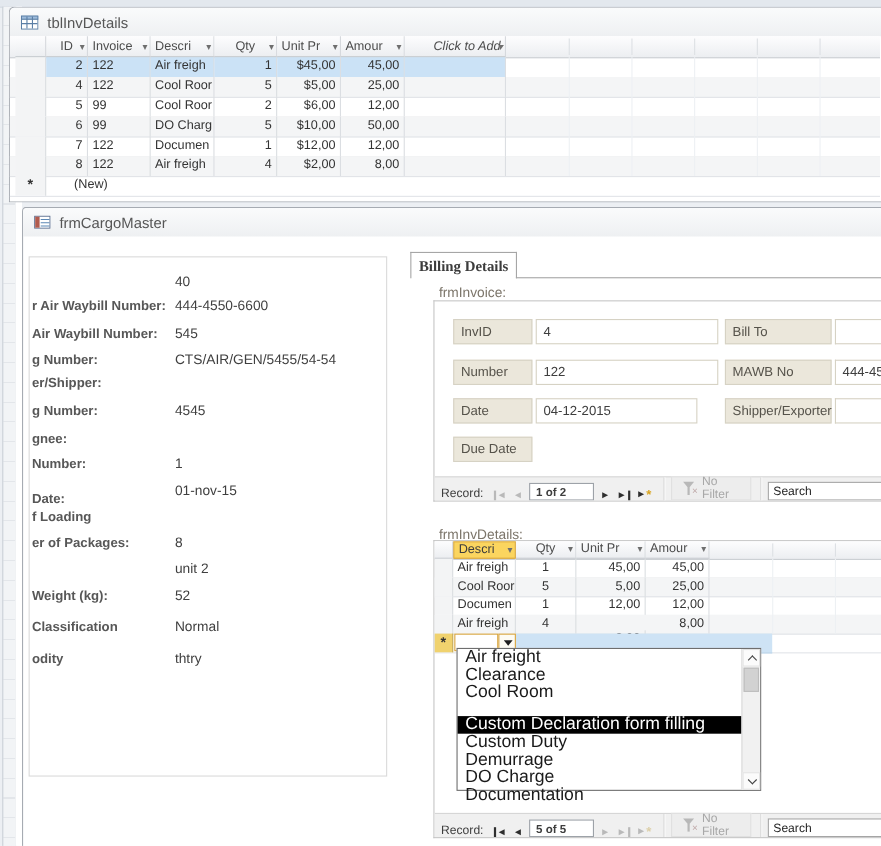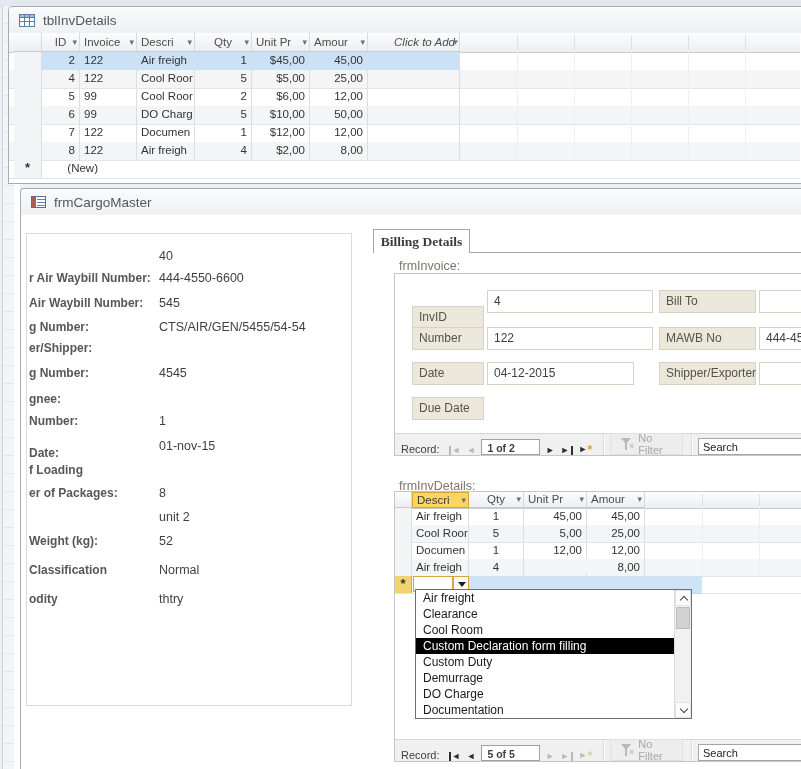--- a/index.html
+++ b/index.html
@@ -89,22 +89,22 @@
   .fx{color:#BFA9A8;font-size:9px;margin-left:-6px;margin-top:4px;}
   .search{width:104px;height:17px;border:1px solid #A5A5A5;font-size:11px;color:#1E1E1E;
     padding:0 0 0 4px;box-sizing:border-box;font-family:"Liberation Sans",sans-serif;background:#FFF;}
 
   
   .combo-cell{position:absolute;background:#FFF;border:1px solid #D8A43C;box-sizing:border-box;}
   .combo-btn{position:absolute;background:#FDFBF3;border:1px solid #D8A43C;box-sizing:border-box;}
   .combo-btn:after{content:"";position:absolute;left:4px;top:5px;width:0;height:0;
     border:4px solid transparent;border-top:5px solid #1E1E1E;}
   .dropdown{position:absolute;background:#FFFFFF;border:1px solid #6E6E6E;box-sizing:border-box;z-index:20;}
-  .dd-item{height:16px;line-height:16px;font-size:12px;color:#1A1A1A;padding-left:7px;white-space:nowrap;overflow:hidden;}
-  .dd-item.sel{background:#000000;color:#FFFFFF;}
+  .dd-item{height:16px;line-height:16px;font-size:16px;color:#1A1A1A;padding-left:7px;white-space:nowrap;overflow:hidden;}
+  .dd-item.sel{background:#000000;color:#FFFFFF;margin-top:13px;}
   .dd-scroll{position:absolute;top:0;right:0;bottom:0;width:17px;background:#F1F1F1;border-left:1px solid #DADADA;box-sizing:border-box;}
   .dd-arrow{position:absolute;left:0;width:16px;height:16px;background:#FBFBFB;border:1px solid #E3E3E3;box-sizing:border-box;}
   .dd-arrow.up{top:0;}
   .dd-arrow.down{bottom:0;}
   .chev{position:absolute;left:5px;width:5px;height:5px;border-left:1.6px solid #444;border-top:1.6px solid #444;}
   .dd-arrow.up .chev{top:6px;transform:rotate(45deg);}
   .dd-arrow.down .chev{top:3px;transform:rotate(225deg);}
   .dd-thumb{position:absolute;left:1px;top:17px;width:14px;height:22px;background:#D2D2D2;border:1px solid #BDBDBD;box-sizing:border-box;}
 </style>
 </head>
@@ -294,21 +294,21 @@
       <span class="ni new" id="invNew">►<i>*</i></span>
       <span class="nav-sep"></span>
       <span class="nofilter">
         <span class="funnel"></span>
           <span class="fx">×</span>
         <span>No Filter</span>
       </span>
       <span class="nav-sep"></span>
       <input class="search" value="Search" style="">
     </div>
-  <div class="fld-label" style="left:17px;top:16px;width:72px;margin-top:16px;">InvID</div>
+  <div class="fld-label" style="left:17px;top:16px;width:72px;">InvID</div>
       <div class="fld-value" style="left:92px;top:16px;width:166px;">4</div>
       <div class="fld-label" style="left:17px;top:53px;width:72px;">Number</div>
       <div class="fld-value" style="left:92px;top:53px;width:166px;">122</div>
       <div class="fld-label" style="left:17px;top:88px;width:72px;">Date</div>
       <div class="fld-value" style="left:92px;top:88px;width:147px;">04-12-2015</div>
       <div class="fld-label" style="left:17px;top:123px;width:72px;">Due Date</div>
       <div class="fld-label" style="left:264px;top:16px;width:97px;">Bill To</div>
       <div class="fld-value" style="left:364px;top:16px;width:44px;border-right:none;"></div>
       <div class="fld-label" style="left:264px;top:53px;width:97px;">MAWB No</div>
       <div class="fld-value" style="left:364px;top:53px;width:44px;border-right:none;">444-45</div>

